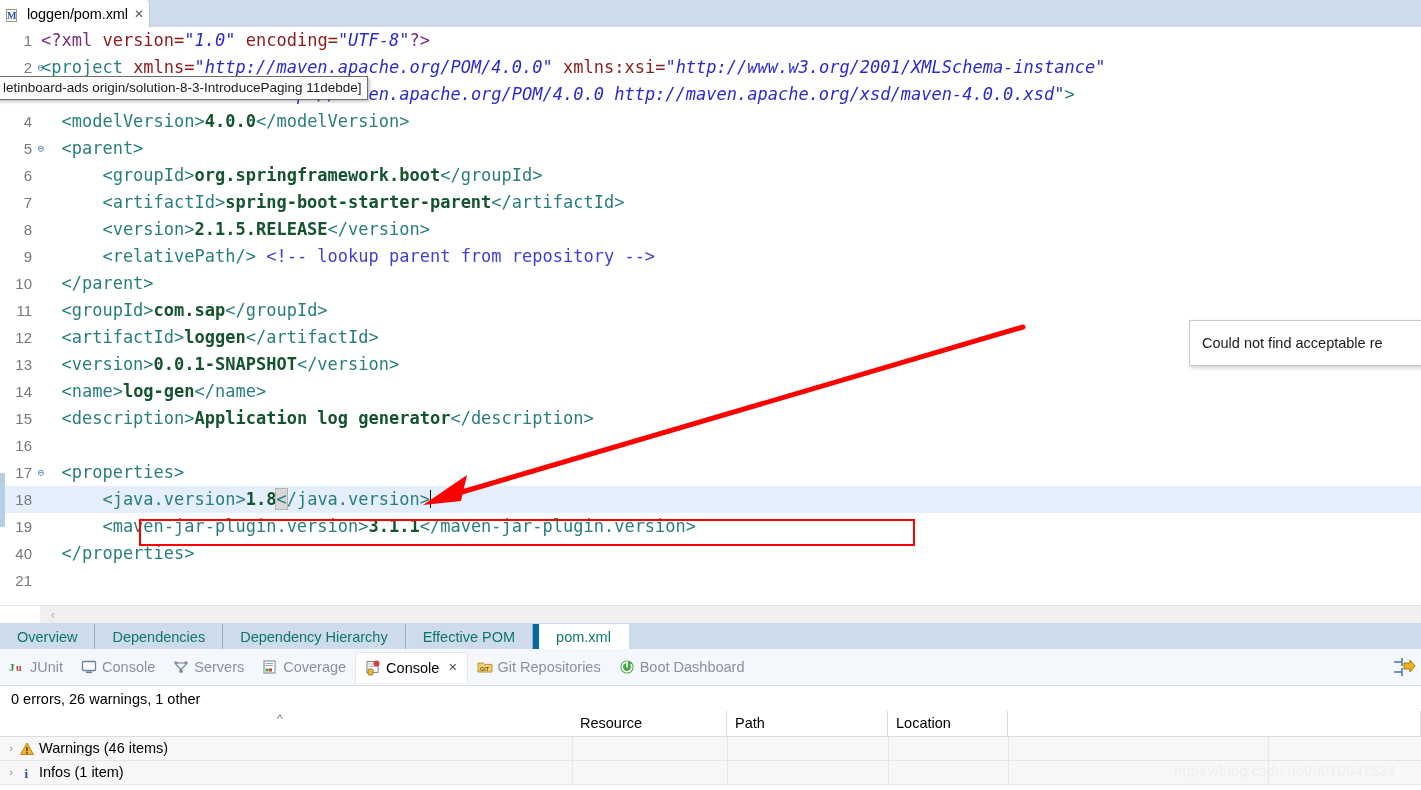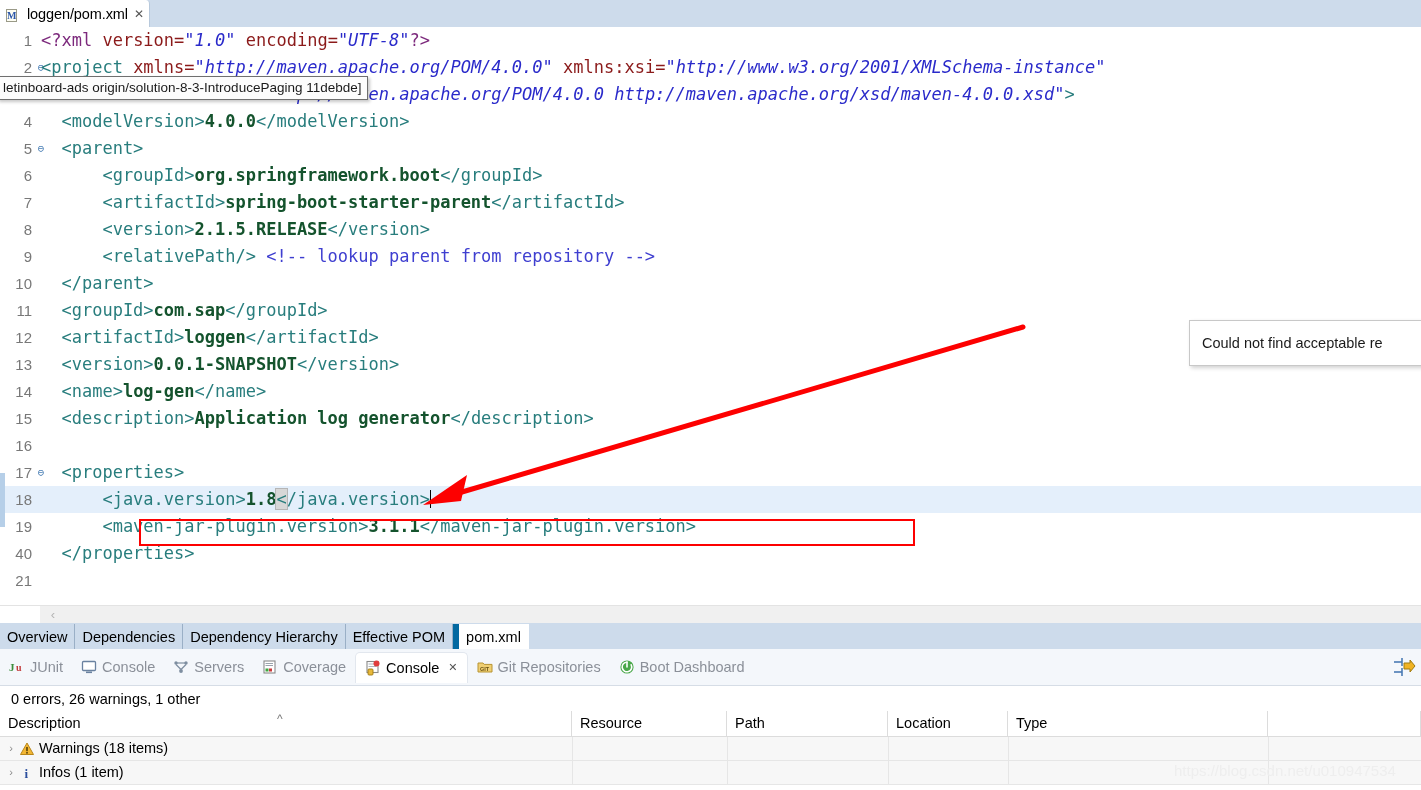--- a/index.html
+++ b/index.html
@@ -226,24 +226,24 @@
   #subtabs {
     position: absolute;
     left: 0; top: 624px;
     width: 1421px; height: 25px;
     background: #cddbeb;
     display: flex;
     align-items: stretch;
     font-size: 14.5px;
   }
   .subtab {
-    padding: 0 7px;
+    padding: 0 17px;
     display: flex;
     align-items: center;
-    color: #000000;
+    color: #0f766e;
     border-right: 1px solid #9aafc6;
     white-space: nowrap;
     background: transparent;
   }
   .subtab.active {
     background: #ffffff;
     border-right: 1px solid #ffffff;
     border-left: 6px solid #0369a1;
   }
 
@@ -527,36 +527,34 @@
       <polygon points="15,10 21,10 21,7 26,13 21,19 21,16 15,16" fill="#f0b323" stroke="#a07a10" stroke-width="1"></polygon>
     </svg>
   </div>
 </div>
 
 <div id="problems-summary">0 errors, 26 warnings, 1 other</div>
 
 <div id="problems-table">
   <div id="ptable-head">
     <div id="sort-indicator">^</div>
-  <div class="pcol" style="left: 0px; width: 572px;">Description</div>
       <div class="pcol" style="left: 572px; width: 155px;">Resource</div>
       <div class="pcol" style="left: 727px; width: 161px;">Path</div>
       <div class="pcol" style="left: 888px; width: 120px;">Location</div>
-      <div class="pcol" style="left: 1008px; width: 260px;">Type</div>
       <div class="pcol" style="left: 1268px; width: 153px;"></div>
     </div>
   <div id="ptable-rows">
       <div class="prow">
         <span class="twisty">›</span>
         <span class="rowicon"><svg width="16" height="16" viewBox="0 0 16 16">
             <polygon points="8,2 14.5,13.5 1.5,13.5" fill="#f2b632" stroke="#b8861a" stroke-width="1"></polygon>
             <rect x="7.2" y="6" width="1.6" height="4.2" fill="#5a4208"></rect>
             <rect x="7.2" y="11" width="1.6" height="1.6" fill="#5a4208"></rect>
           </svg></span>
-        <span class="rowlabel">Warnings (18 items)</span>
+        <span class="rowlabel">Warnings (46 items)</span>
         <span class="cellborder" style="left: 572px;"></span>
         <span class="cellborder" style="left: 727px;"></span>
         <span class="cellborder" style="left: 888px;"></span>
         <span class="cellborder" style="left: 1008px;"></span>
         <span class="cellborder" style="left: 1268px;"></span>
       </div>
       <div class="prow">
         <span class="twisty">›</span>
         <span class="rowicon"><svg width="16" height="16" viewBox="0 0 16 16">
             <text x="5.5" y="13" font-size="13" font-family="Liberation Serif, serif" fill="#2b4f9e" font-weight="bold">i</text>

